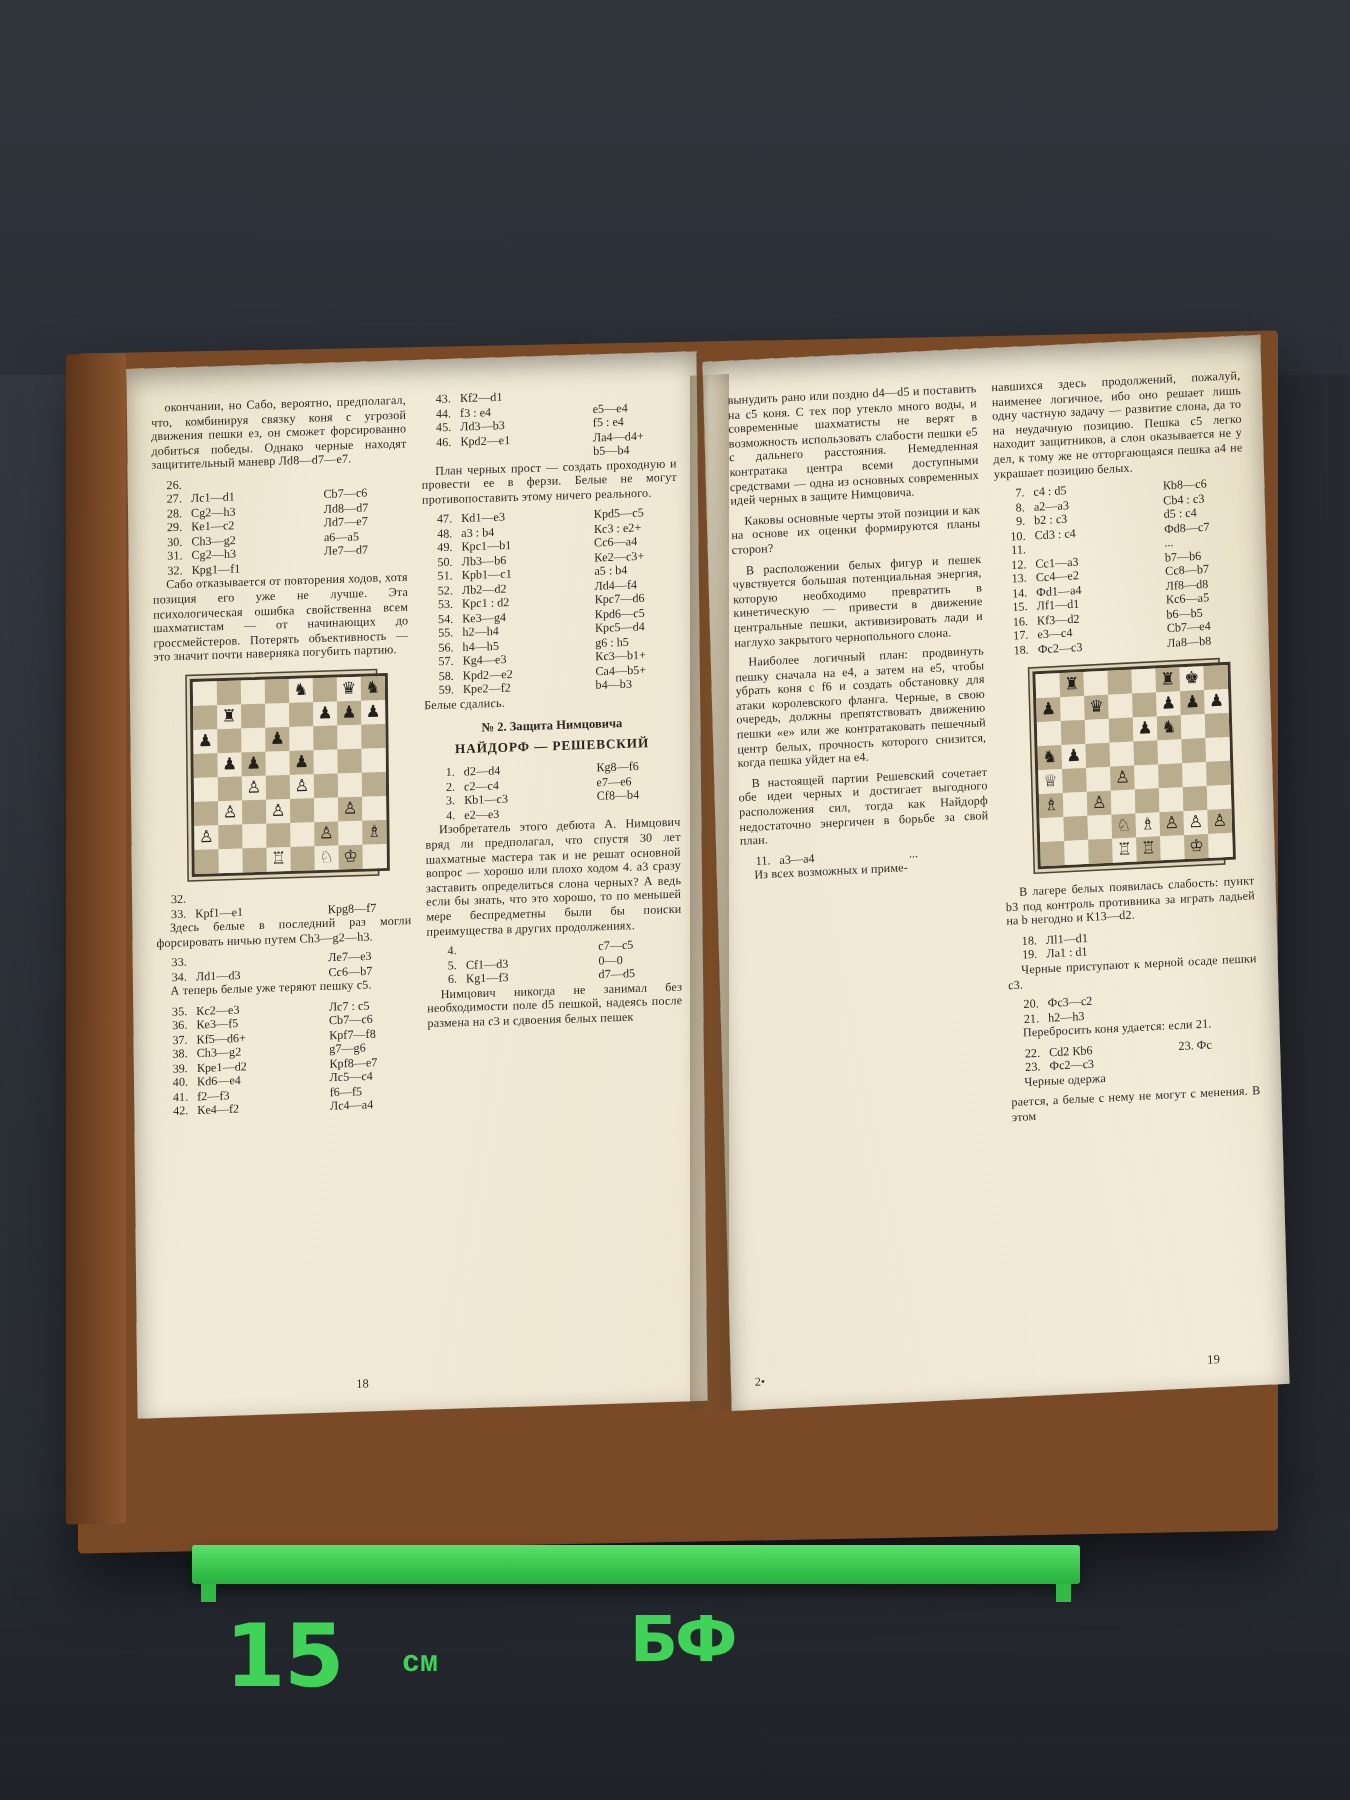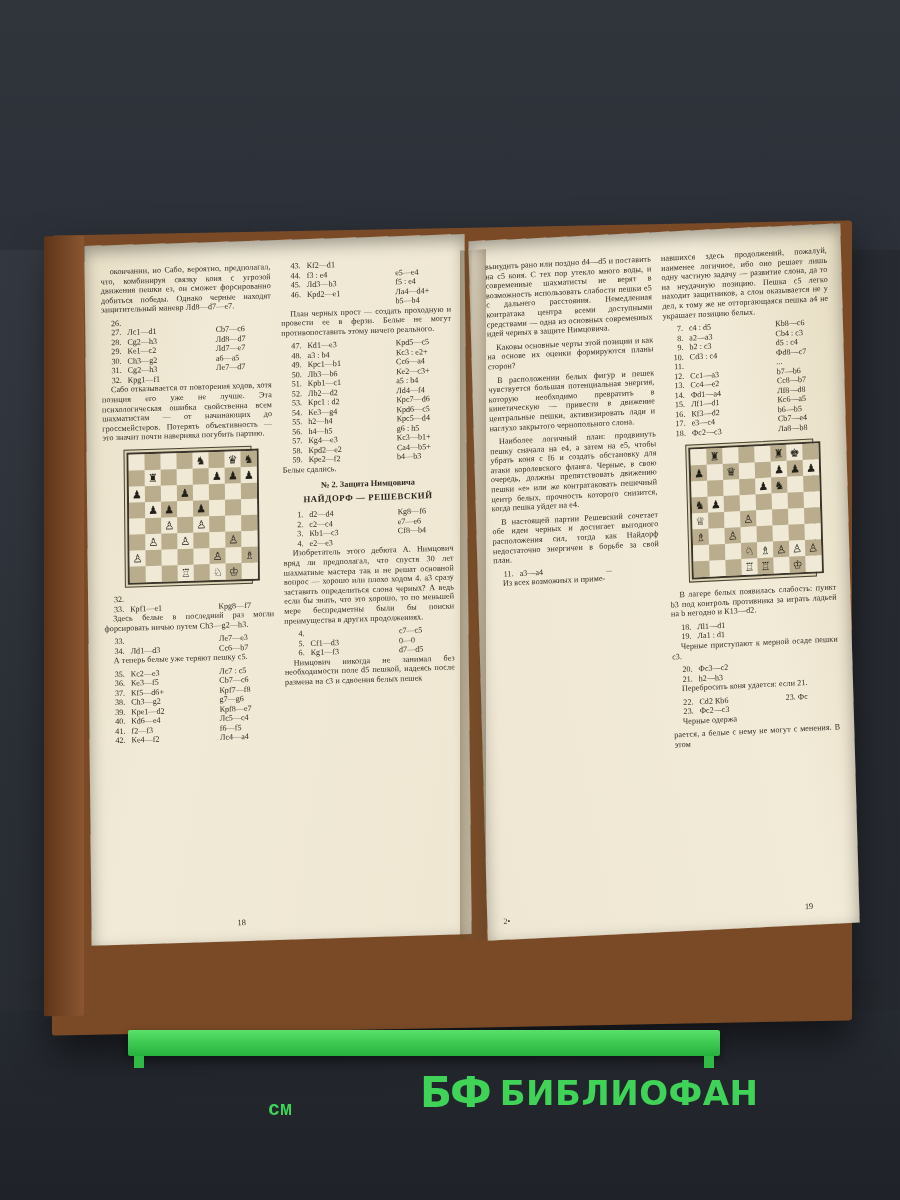--- a/index.html
+++ b/index.html
@@ -76,21 +76,21 @@
   .ruler{position:absolute;left:128px;top:1030px;width:592px;height:26px;
     background:linear-gradient(180deg,#58e06a,#25b23c);border-radius:2px;
     box-shadow:0 4px 10px rgba(0,0,0,.45);}
   .ruler .nub{position:absolute;bottom:-12px;width:10px;height:12px;background:#2fbb45;}
   .ruler .nub.a{left:6px;} .ruler .nub.b{right:6px;}
 
   .mark15{position:absolute;left:150px;top:1070px;font-family:"DejaVu Sans",sans-serif;
     font-weight:bold;font-size:58px;color:#3fd357;letter-spacing:-1px;}
   .markcm{position:absolute;left:268px;top:1098px;font-family:Liberation Mono, monospace;
     font-weight:bold;font-size:20px;color:#3fd357;}
-  .brand{position:absolute;left:420px;top:1068px;display:flex;align-items:center;gap:10px;}
+  .brand{position:absolute;left:420px;top:1068px;display:flex;align-items:center;gap:22px;}
   .brand .bf{font-family:"DejaVu Sans",sans-serif;font-weight:bold;font-size:42px;color:#3fd357;
     border:0;letter-spacing:-2px;}
   .brand .nm{font-family:"DejaVu Sans",sans-serif;font-weight:bold;font-size:34px;color:#3fd357;
     letter-spacing:.5px;}
 
   .shadow-l{position:absolute;left:0;top:980px;width:900px;height:60px;
     background:radial-gradient(ellipse at 50% 0%, rgba(0,0,0,.45), rgba(0,0,0,0) 70%);}
 </style>
 </head>
 <body>
@@ -752,18 +752,18 @@
       </div>
 
       <div class="gutter"></div>
     </div>
   </div>
 
   <div class="ruler">
     <div class="nub a"></div>
     <div class="nub b"></div>
   </div>
+  <div class="mark15">15</div>
   <div class="markcm">см</div>
   <div class="brand">
     <span class="bf">БФ</span>
-    <span class="nm">БИБЛИОФАН</span>
   </div>
 </div>
 
 </body></html>

